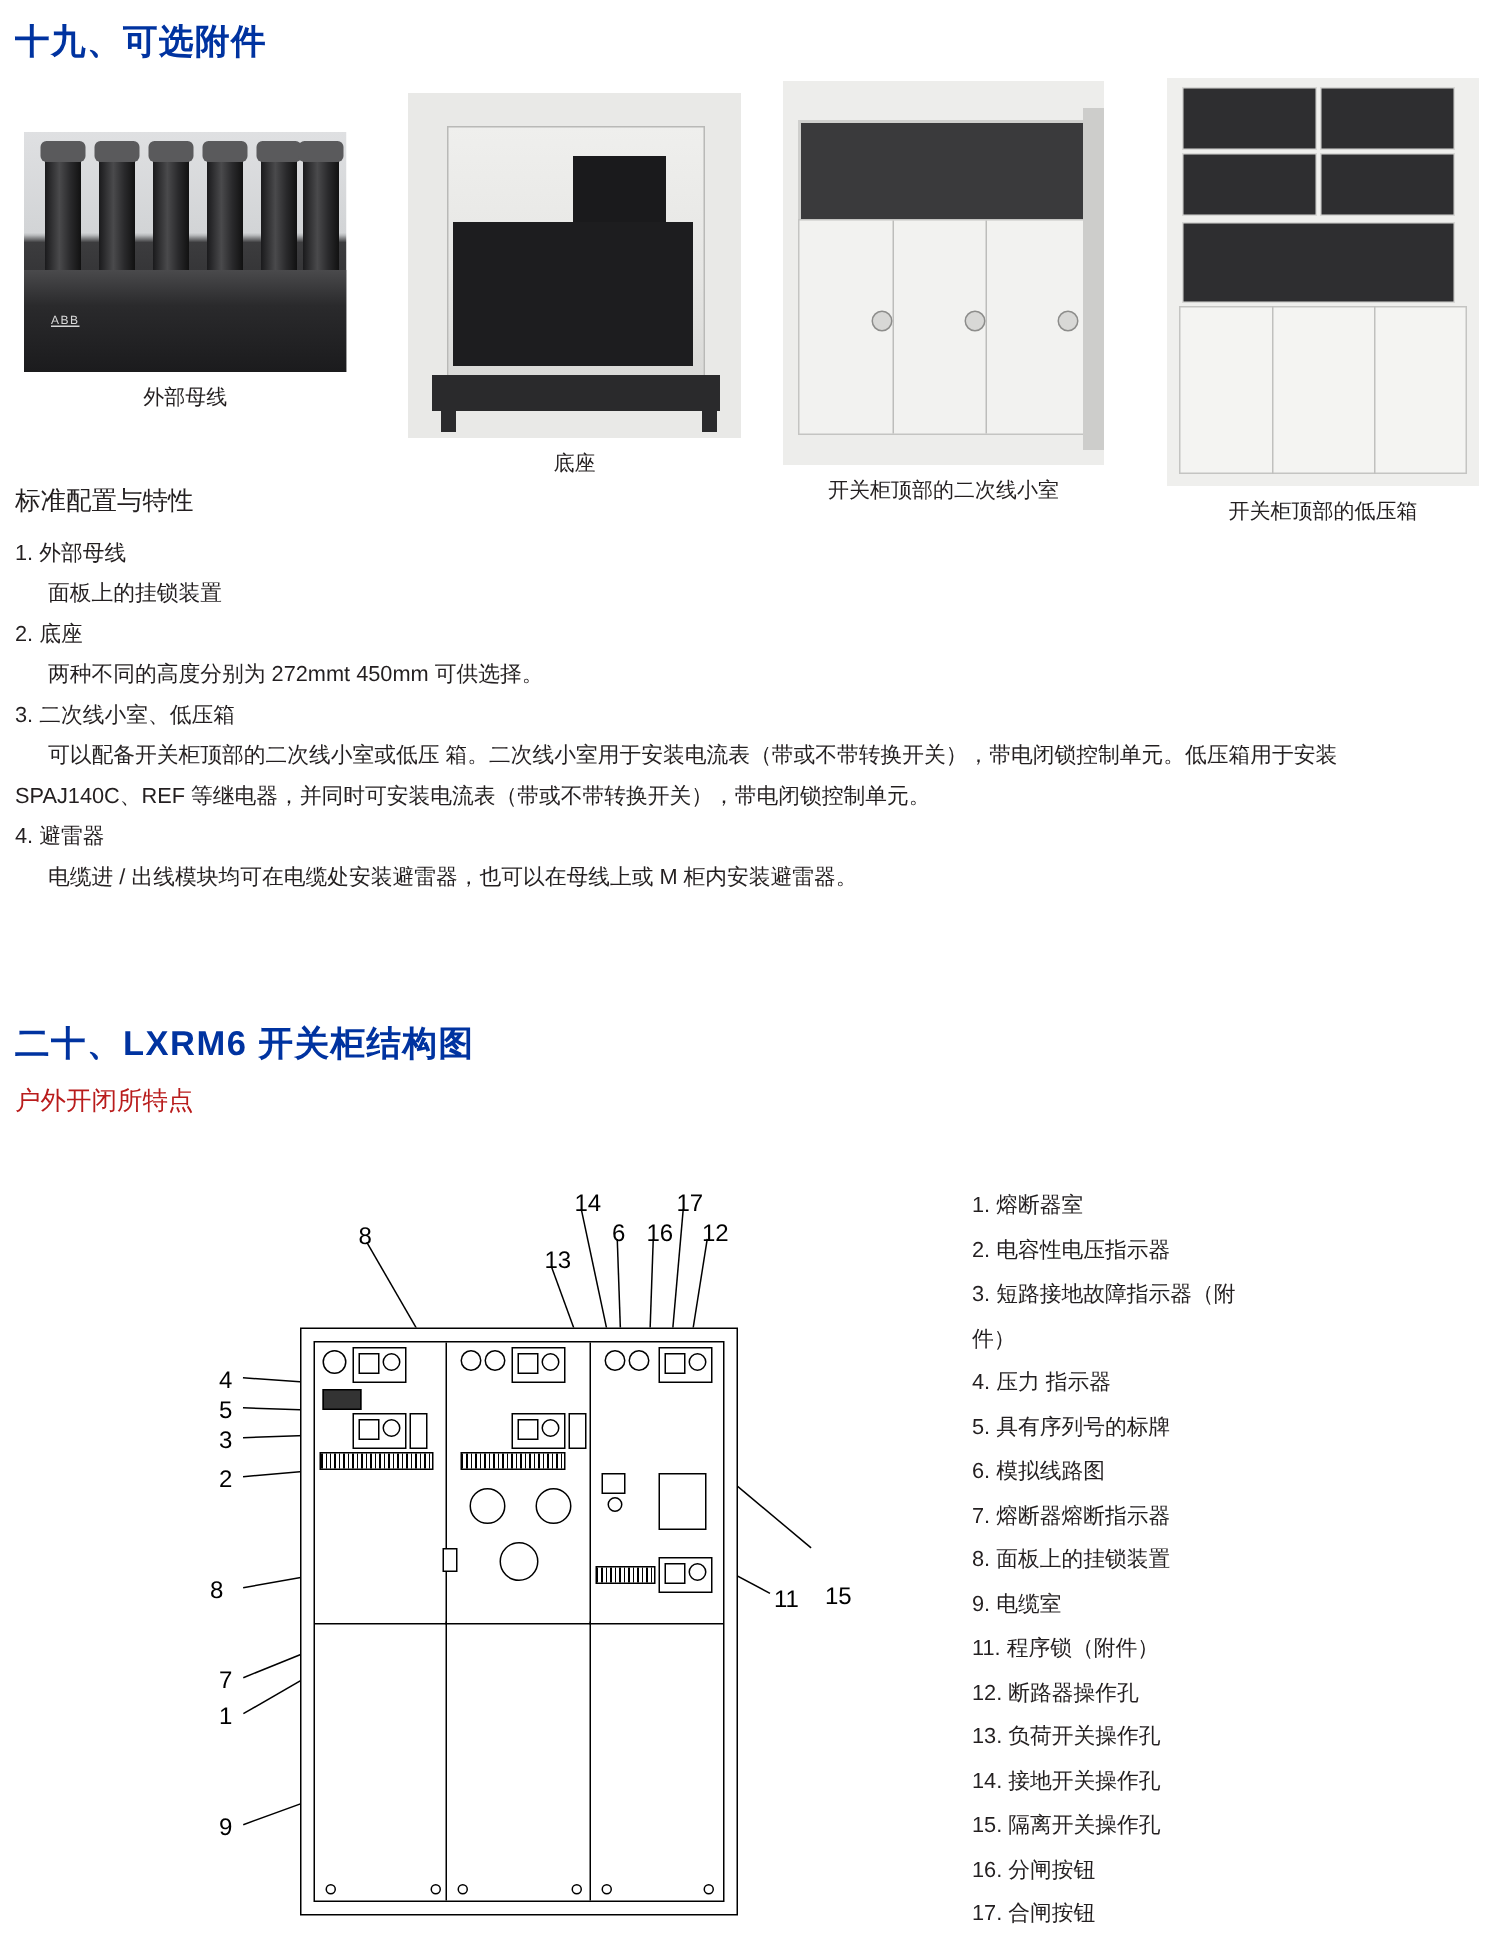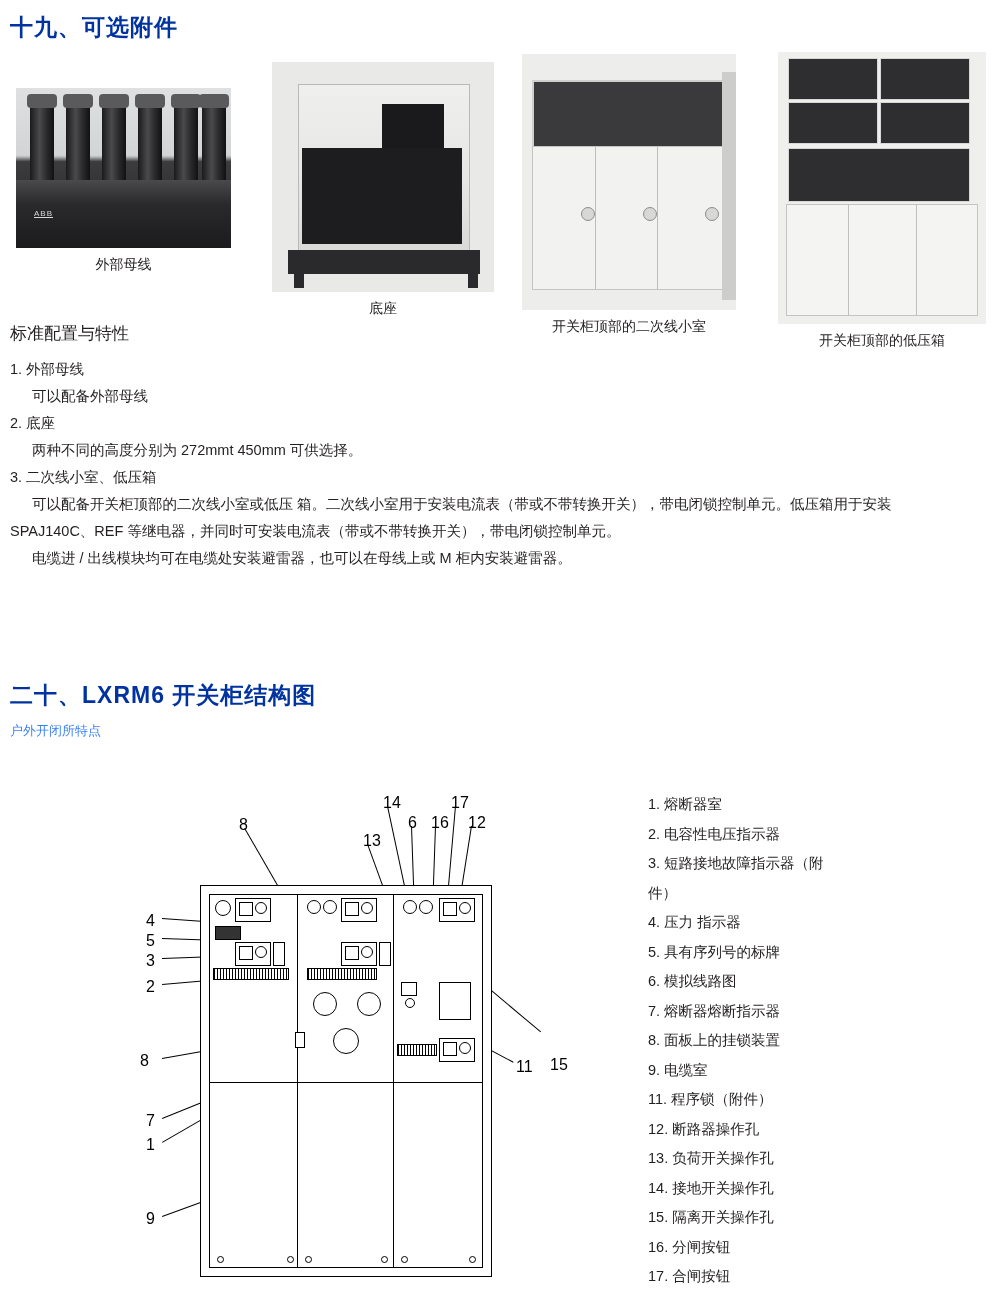--- a/index.html
+++ b/index.html
@@ -65,21 +65,21 @@
   .ph-sw .side{position:absolute;right:-2px;top:18px;width:16px;bottom:10px;background:#cdcdcb;}
 
   .ph-lv{width:100%;height:100%;background:#efefed;}
   .ph-lv .blk{position:absolute;background:#2e2e30;border:1px solid #d7d7d5;}
   .ph-lv .low{position:absolute;left:8px;right:8px;bottom:8px;top:152px;background:#f4f4f2;border:1px solid #c4c4c2;}
   .ph-lv .div{position:absolute;top:0;bottom:0;width:1px;background:#c0c0be;}
 
   
   .sub-head{position:absolute;font-size:17px;color:#231f20;}
   .h-std{left:10px;top:322px;}
-  .h-outdoor{left:10px;top:722px;font-size:13px;color:#3b82f6;}
+  .h-outdoor{left:10px;top:722px;font-size:17px;color:#b91c1c;}
 
   .text-block{position:absolute;left:10px;top:356px;width:980px;font-size:14.5px;line-height:27px;color:#231f20;}
   .li{margin:0;}
   .indent{padding-left:22px;}
   .indent0{padding-left:0;}
 
   
   .diagram{position:absolute;left:150px;top:780px;width:420px;height:510px;}
   .cabinet-outline{position:absolute;left:50px;top:105px;width:290px;height:390px;border:1px solid #000;background:#fff;}
   .inner-frame{position:absolute;left:8px;top:8px;right:8px;bottom:8px;border:1px solid #000;}
@@ -174,26 +174,27 @@
       </div>
       <div class="caption">开关柜顶部的低压箱</div>
     </div>
 
   </div>
 
   <div class="sub-head h-std">标准配置与特性</div>
 
   <div class="text-block">
     <div class="li indent0">1. 外部母线</div>
-    <div class="li indent">可以配备外部母线</div>
+    <div class="li indent">面板上的挂锁装置</div>
     <div class="li indent0">2. 底座</div>
     <div class="li indent">两种不同的高度分别为 272mmt 450mm 可供选择。</div>
     <div class="li indent0">3. 二次线小室、低压箱</div>
     <div class="li indent">可以配备开关柜顶部的二次线小室或低压 箱。二次线小室用于安装电流表（带或不带转换开关），带电闭锁控制单元。低压箱用于安装</div>
     <div class="li indent0">SPAJ140C、REF 等继电器，并同时可安装电流表（带或不带转换开关），带电闭锁控制单元。</div>
+    <div class="li indent0">4. 避雷器</div>
     <div class="li indent">电缆进 / 出线模块均可在电缆处安装避雷器，也可以在母线上或 M 柜内安装避雷器。</div>
   </div>
 
   <h1 class="section-title s20-title">二十、LXRM6 开关柜结构图</h1>
   <div class="sub-head h-outdoor">户外开闭所特点</div>
 
   <div class="diagram">
 
     <div class="num" style="left:233px;top:14px;">14</div>
     <div class="num" style="left:301px;top:14px;">17</div>

